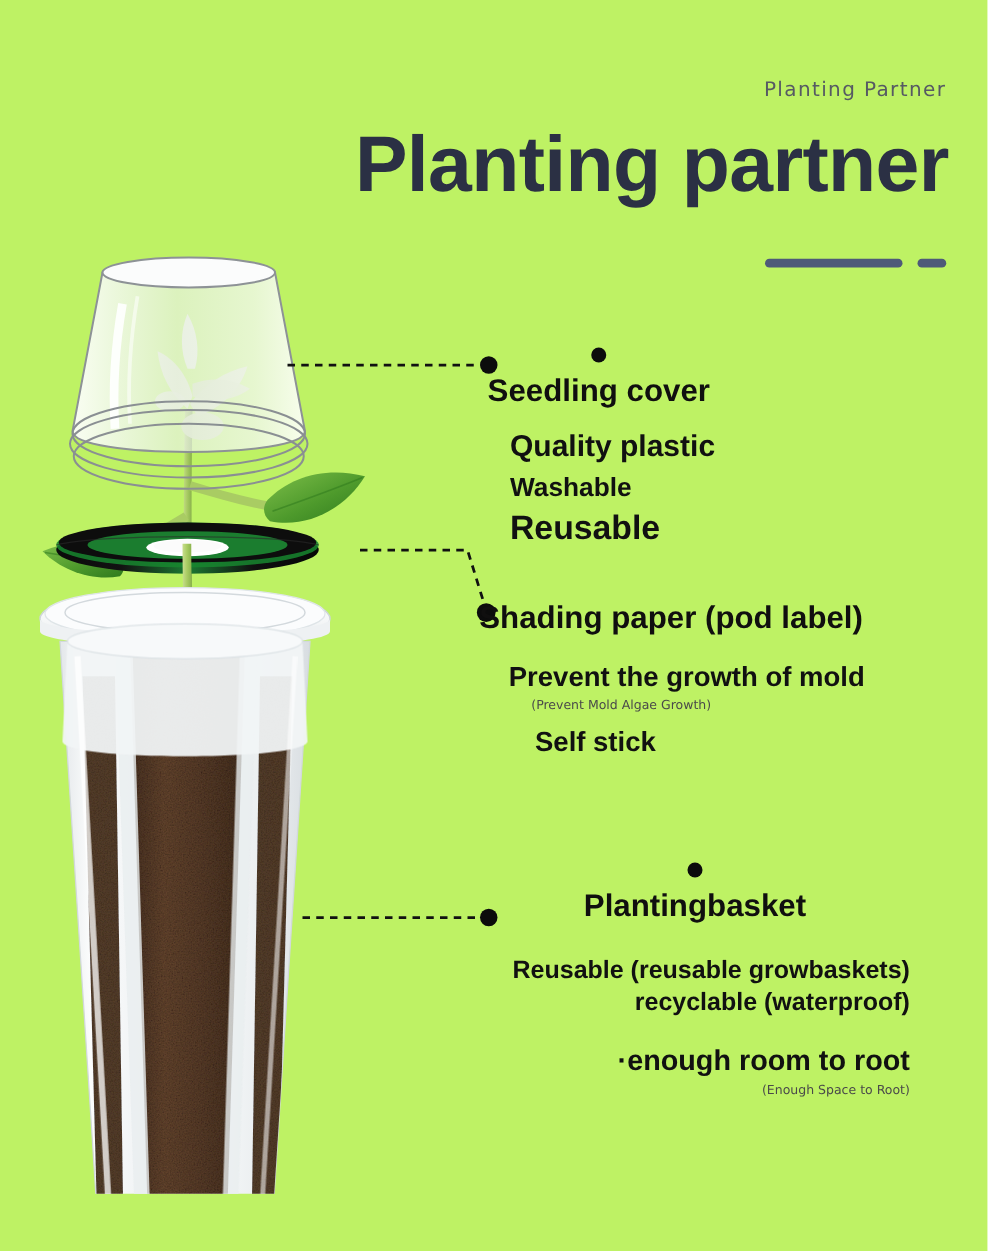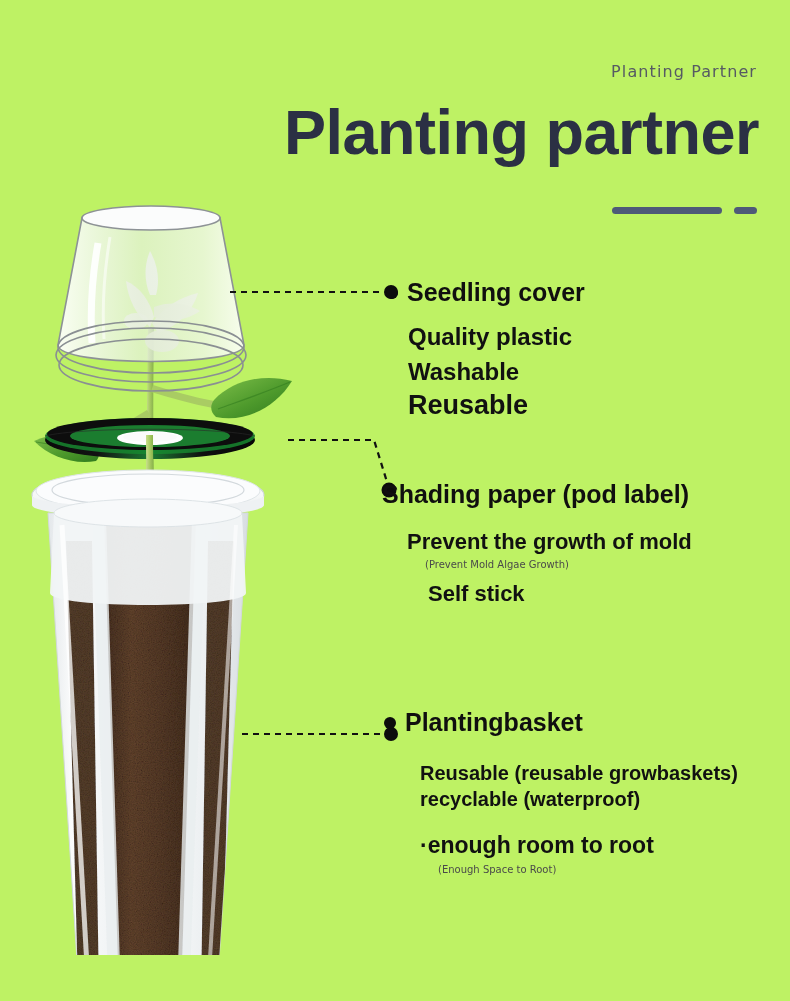--- a/index.html
+++ b/index.html
@@ -67,30 +67,31 @@
   
   .callout { position: absolute; }
   .callout-head {
     display: flex;
     align-items: center;
     gap: 9px;
     font-size: 25px;
     font-weight: 700;
     color: #100f0f;
     white-space: nowrap;
+    flex-direction: column;
   }
   .bullet-dot {
     width: 12px;
     height: 12px;
     border-radius: 50%;
     background: #0c0c0c;
     flex: 0 0 auto;
   }
   .line-1 { font-size: 24px; font-weight: 700; color: #111; }
-  .line-2 { font-size: 24px; font-weight: 700; color: #111; }
+  .line-2 { font-size: 21px; font-weight: 700; color: #111; }
   .line-3 { font-size: 27px; font-weight: 700; color: #111; }
   .line-small {
     font-size: 10px;
     font-weight: 400;
     color: #4a4a4a;
     font-family: "DejaVu Sans", sans-serif;
   }
 
   
   #callout-cover { left: 386px; top: 278px; }
@@ -101,22 +102,22 @@
 
   
   #callout-shading { left: 382px; top: 480px; }
   #callout-shading .sub { margin-left: 25px; }
   #callout-shading .l-mold { margin-top: 20px; font-size: 22px; font-weight: 700; color:#111; }
   #callout-shading .l-paren { margin-top: 4px; margin-left: 18px; }
   #callout-shading .l-self { margin-top: 11px; font-size: 22px; font-weight: 700; color:#111; margin-left: 21px;}
   #callout-shading .l-water { margin-top: 10px; font-size: 22px; font-weight: 700; color:#111; margin-left:-2px;}
 
   
-  #callout-basket { left: 384px; top: 708px; }
-  #callout-basket .sub { margin-left: 36px; }
+  #callout-basket { left: 384px; top: 690px; }
+  #callout-basket .sub { margin-left: 26px; text-align: right; }
   #callout-basket .l-reuse { margin-top: 24px; font-size: 20px; font-weight: 700; color:#111; line-height: 1.28; }
   #callout-basket .l-room { margin-top: 20px; font-size: 23px; font-weight: 700; color:#111; }
   #callout-basket .l-space { margin-top: 5px; margin-left: 18px; }
 
   
   .leader { position: absolute; }
 
   
   #product {
     position: absolute;

